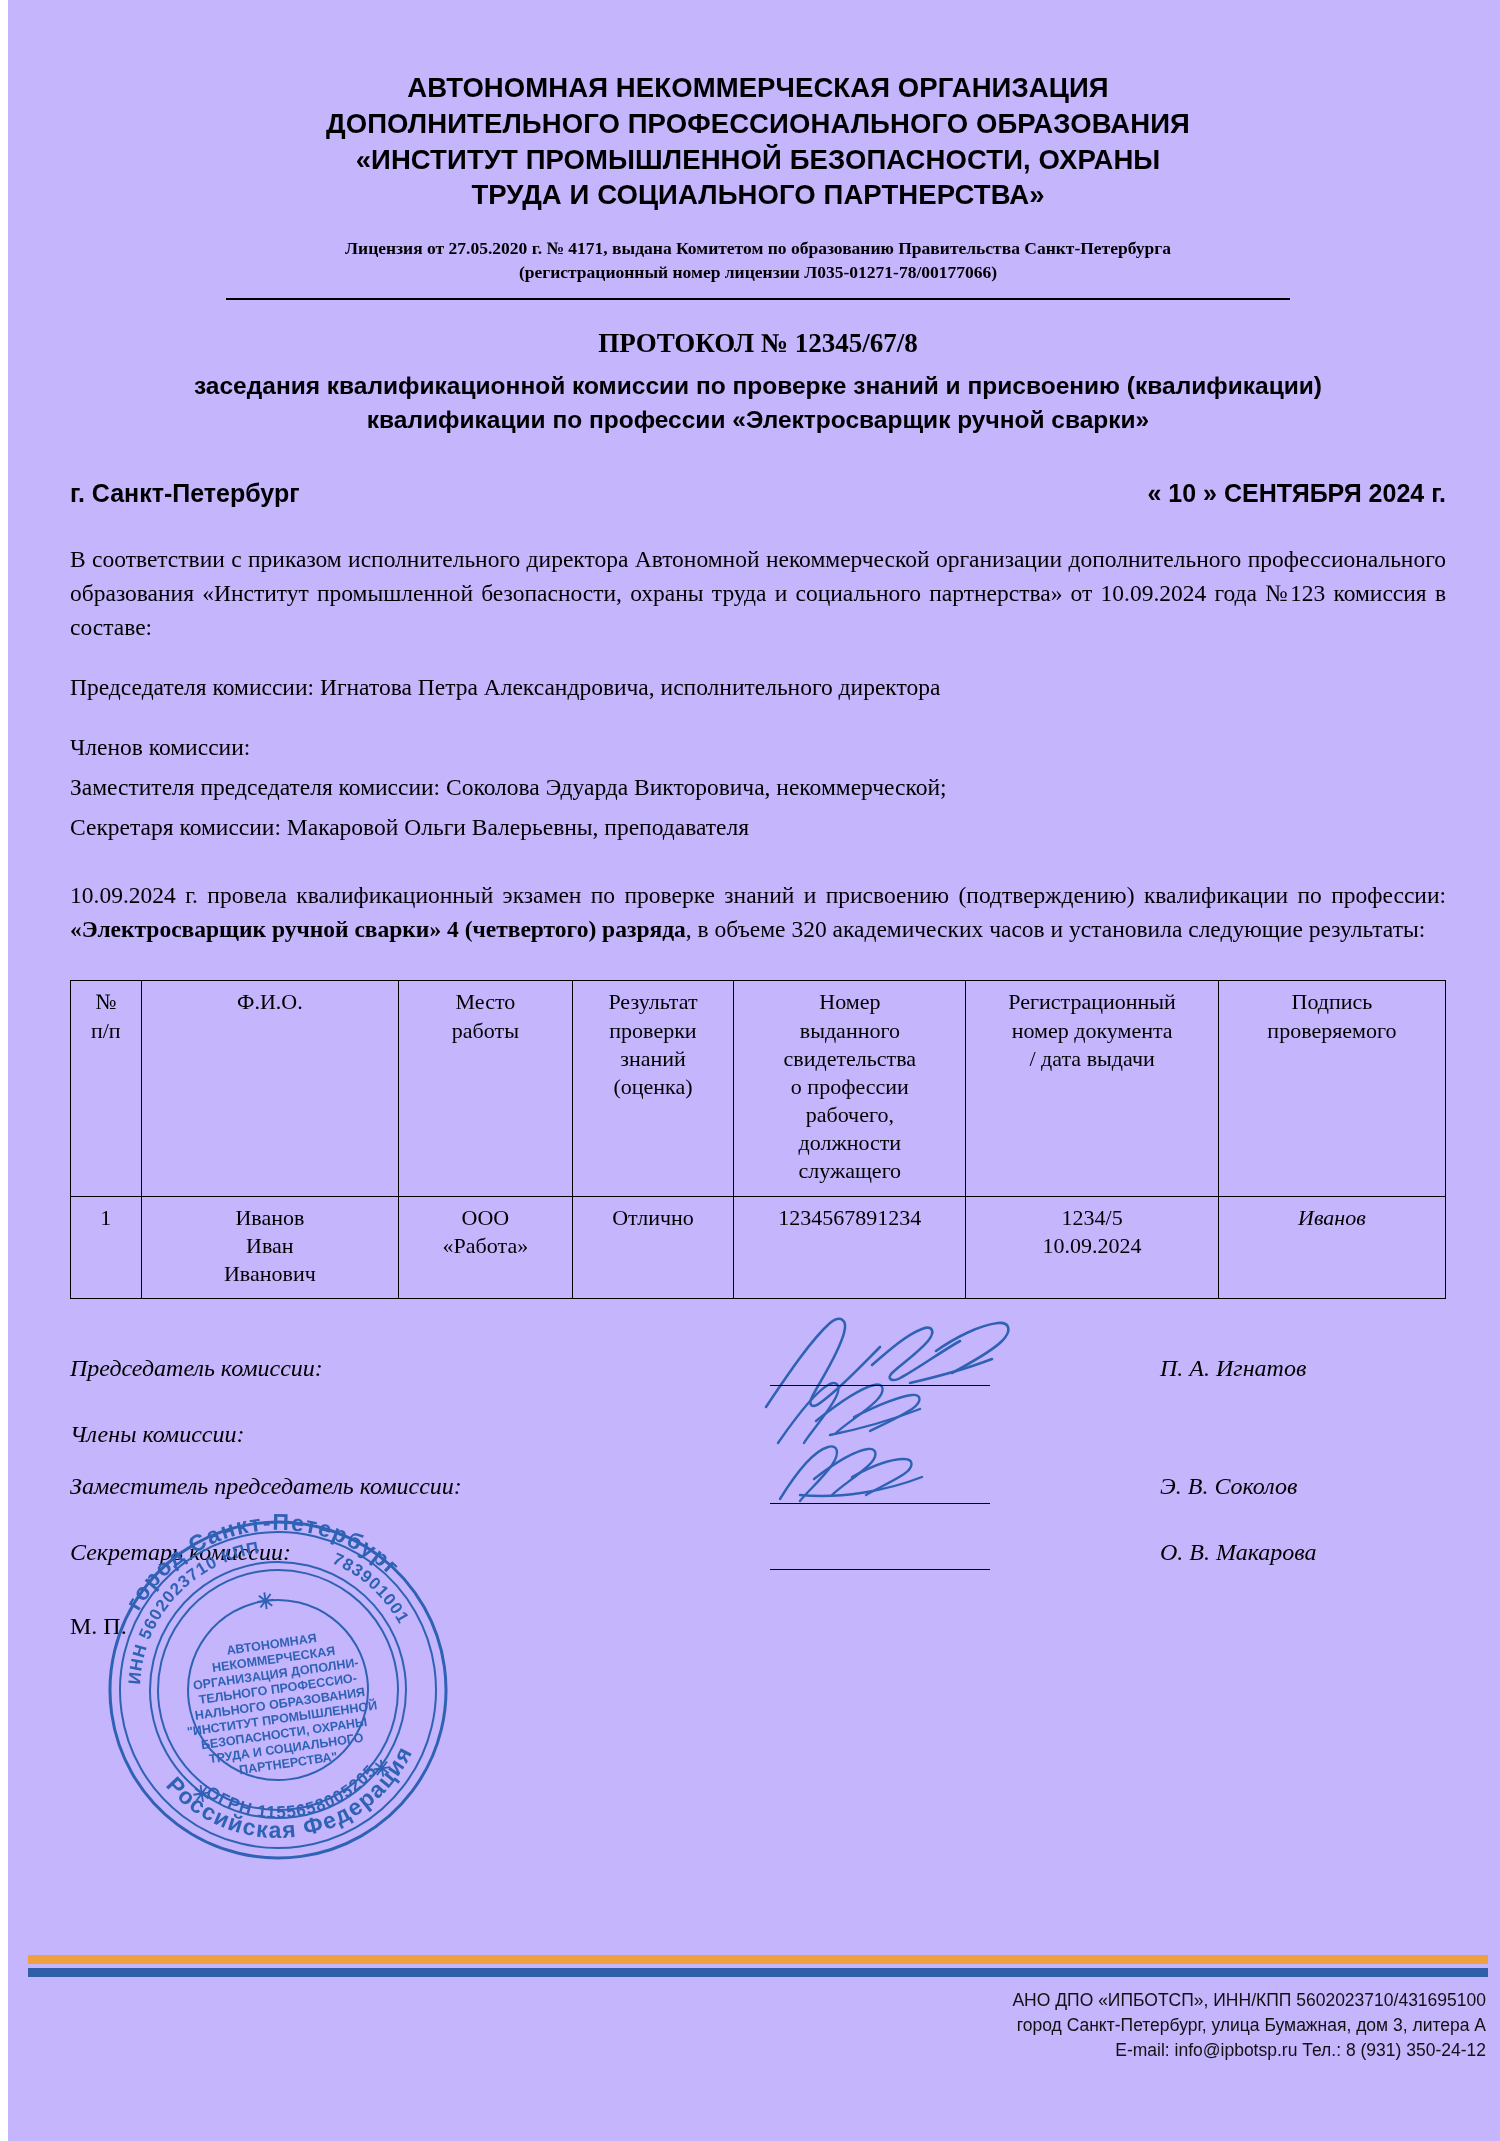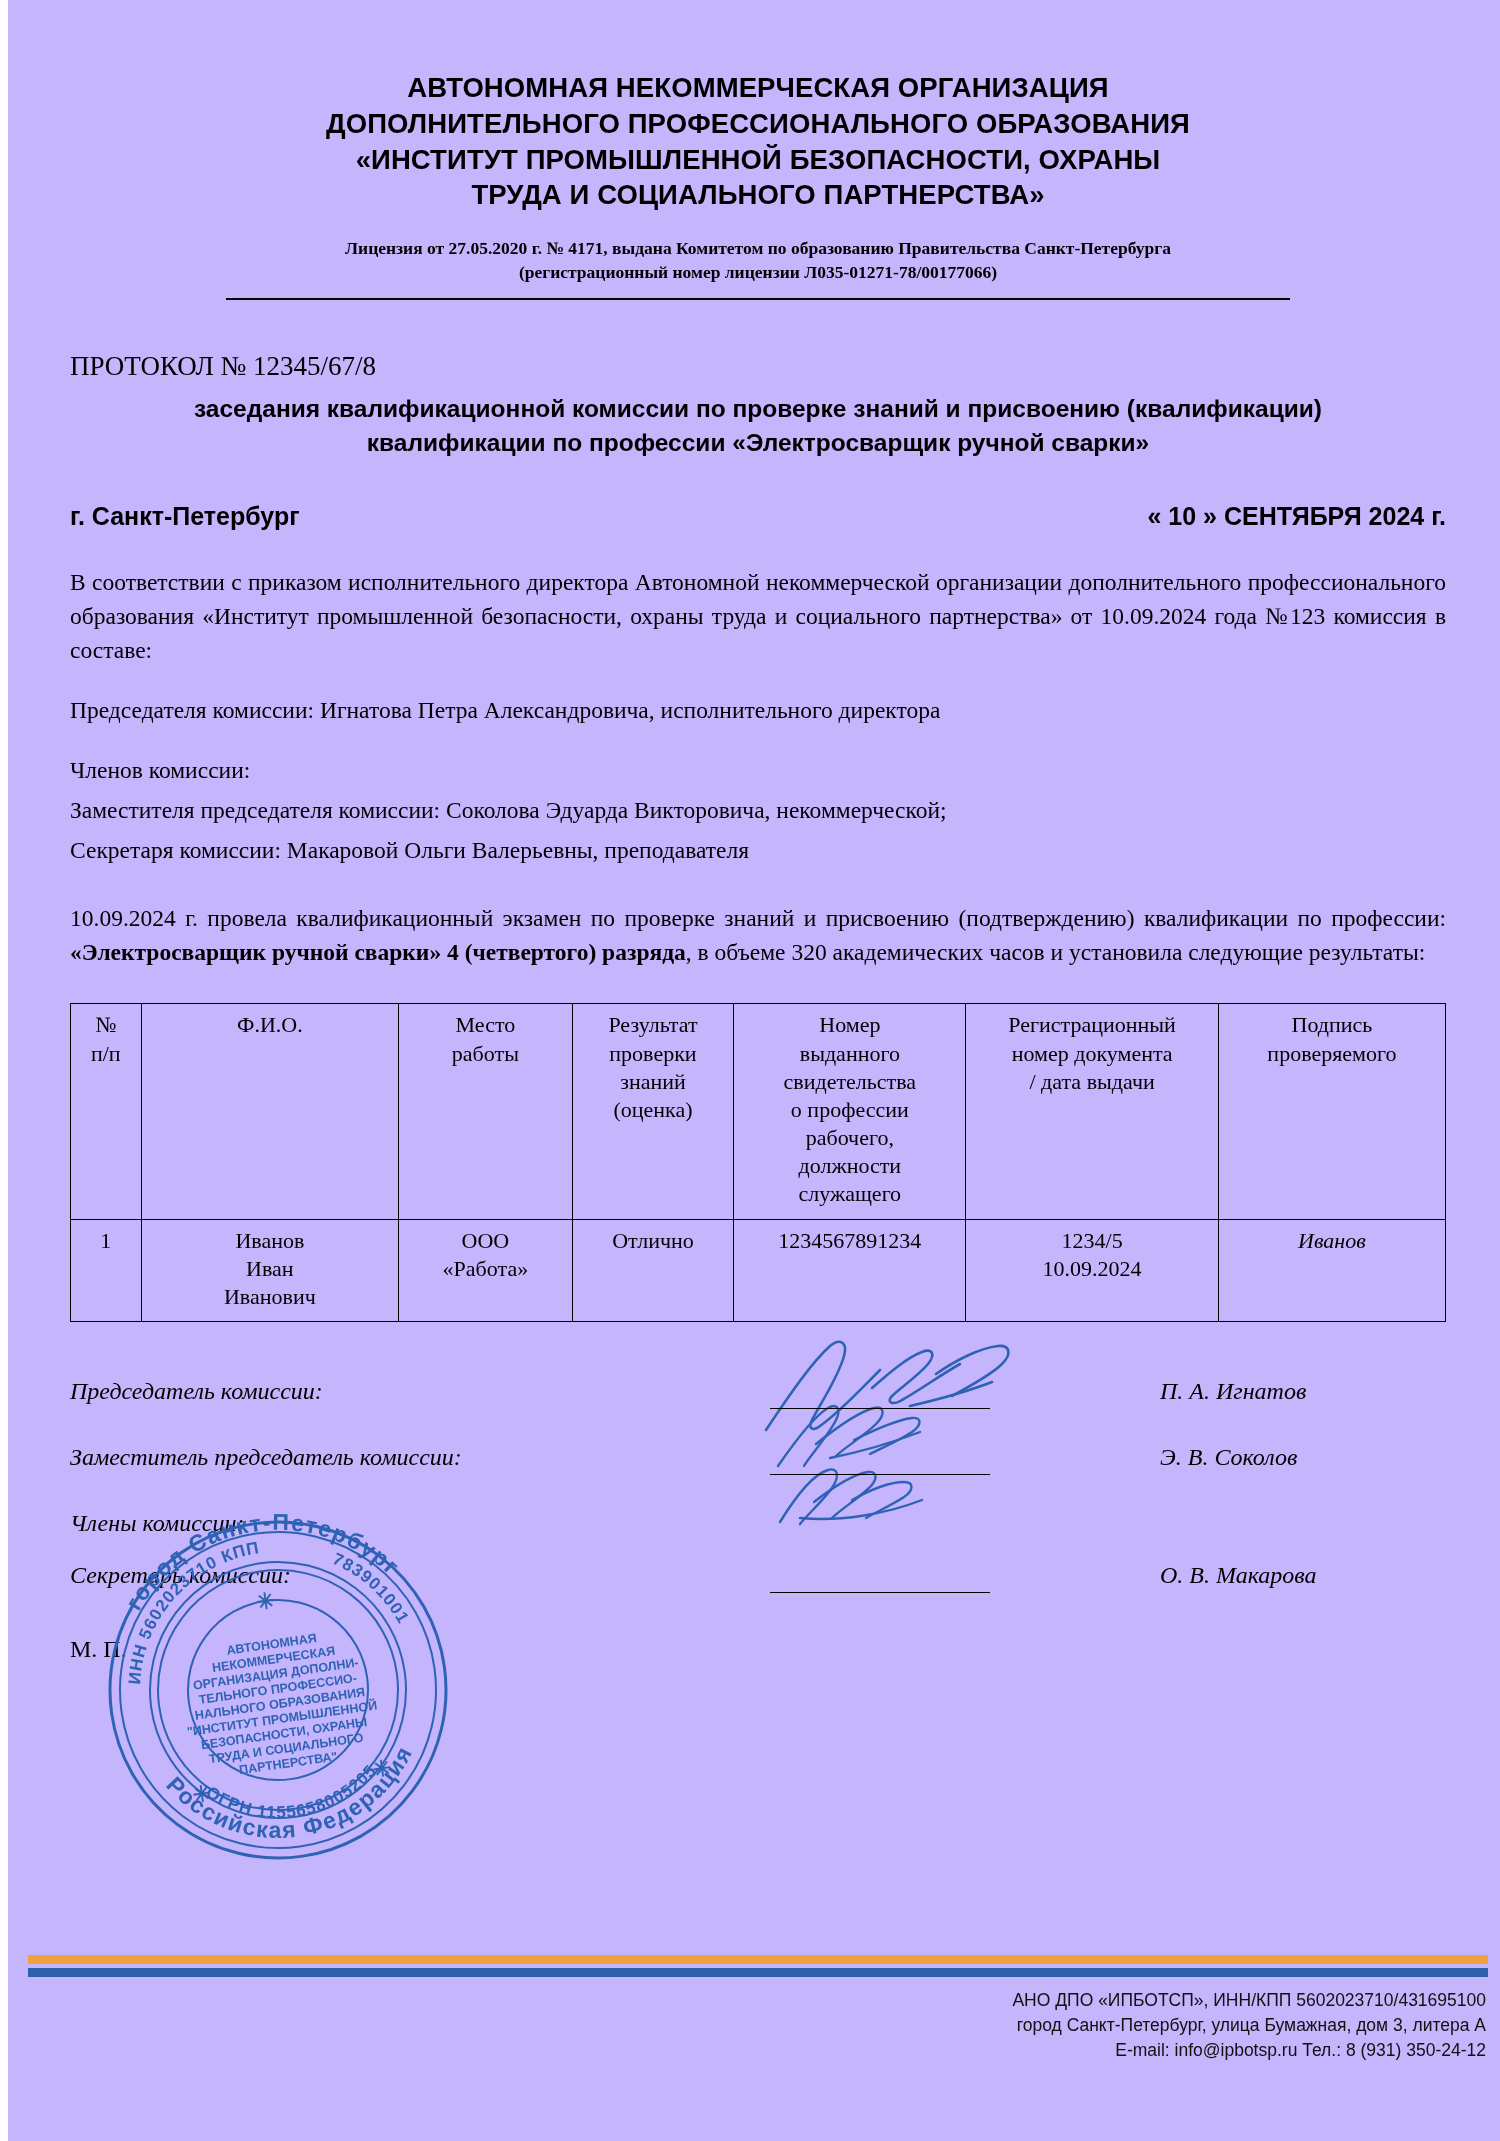--- a/index.html
+++ b/index.html
@@ -49,24 +49,24 @@
     font-family: "Liberation Serif", serif;
   }
   .rule {
     border-bottom: 2.5px solid #000;
     margin: 14px auto 0 auto;
     width: 1064px;
   }
 
   
   .protocol-title {
-    text-align: left;
-    font-weight: normal;
+    text-align: center;
+    font-weight: bold;
     font-size: 27px;
-    margin-top: 51px;
+    margin-top: 28px;
     font-family: "Liberation Serif", serif;
   }
   .protocol-sub {
     text-align: center;
     font-weight: bold;
     font-size: 24.5px;
     line-height: 1.38;
     margin-top: 10px;
     font-family: "Liberation Sans", sans-serif;
   }
@@ -351,28 +351,28 @@
           <path d="M30 54 C 70 58, 116 50, 152 36"></path>
         </g>
       </svg>
 
       <div class="sig-row">
         <div class="sig-label">Председатель комиссии:</div>
         <div class="sig-line"></div>
         <div class="sig-name">П. А. Игнатов</div>
       </div>
 
+      <div class="sig-row" style="height:52px;">
+        <div class="sig-label">Члены комиссии:</div>
+      </div>
+
       <div class="sig-row">
         <div class="sig-label">Заместитель председатель комиссии:</div>
         <div class="sig-line"></div>
         <div class="sig-name">Э. В. Соколов</div>
-      </div>
-
-      <div class="sig-row" style="height:52px;">
-        <div class="sig-label">Члены комиссии:</div>
       </div>
 
       <div class="sig-row">
         <div class="sig-label">Секретарь комиссии:</div>
         <div class="sig-line"></div>
         <div class="sig-name">О. В. Макарова</div>
       </div>
 
       <div class="mp">М. П.</div>
     </div>

